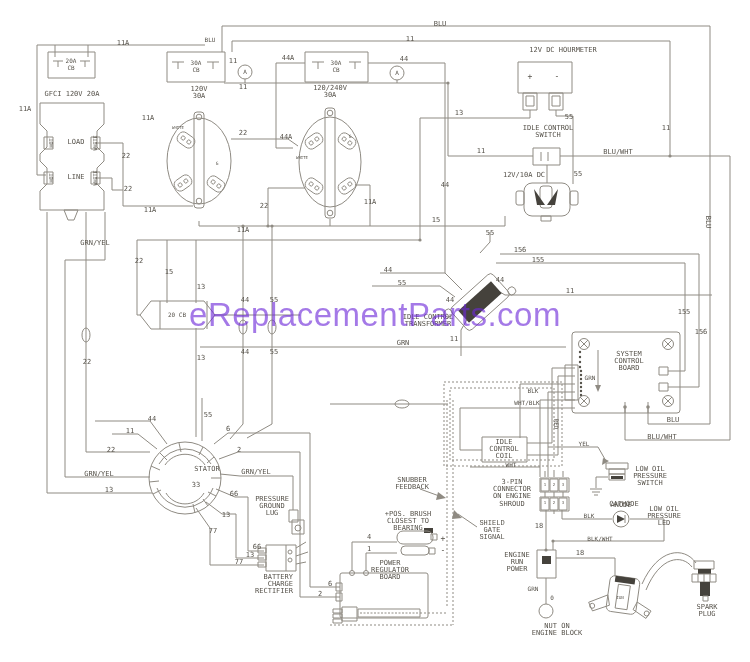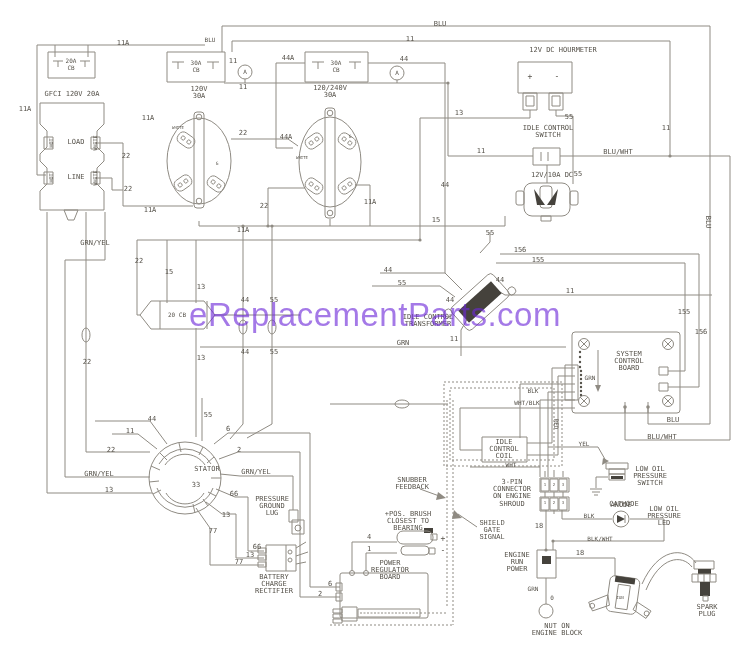--- a/index.html
+++ b/index.html
@@ -475,21 +475,21 @@
       <div class="lbl" style="left: 445px; top: 186px; transform: translate(-50%, -50%);">44</div>
       <div class="lbl" style="left: 436px; top: 221px; transform: translate(-50%, -50%);">15</div>
       <div class="lbl" style="left: 563px; top: 51px; transform: translate(-50%, -50%);">12V DC HOURMETER</div>
       <div class="lbl" style="left: 530px; top: 77px; font-size: 8px; line-height: 8.5px; transform: translate(-50%, -50%);">+</div>
       <div class="lbl" style="left: 557px; top: 77px; font-size: 8px; line-height: 8.5px; transform: translate(-50%, -50%);">-</div>
       <div class="lbl" style="left: 569px; top: 118px; transform: translate(-50%, -50%);">55</div>
       <div class="lbl" style="left: 548px; top: 132px; transform: translate(-50%, -50%);">IDLE CONTROL
 SWITCH</div>
       <div class="lbl" style="left: 618px; top: 153px; transform: translate(-50%, -50%);">BLU/WHT</div>
       <div class="lbl" style="left: 578px; top: 175px; transform: translate(-50%, -50%);">55</div>
-      <div class="lbl" style="left: 552px; top: 176px; transform: translate(-50%, -50%);">12V/10A DC</div>
+      <div class="lbl" style="left: 524px; top: 176px; transform: translate(-50%, -50%);">12V/10A DC</div>
       <div class="lbl" style="left: 666px; top: 129px; transform: translate(-50%, -50%);">11</div>
       <div class="lbl" style="left: 707px; top: 222px; transform: translate(-50%, -50%) rotate(90deg);">BLU</div>
       <div class="lbl" style="left: 95px; top: 244px; transform: translate(-50%, -50%);">GRN/YEL</div>
       <div class="lbl" style="left: 139px; top: 262px; transform: translate(-50%, -50%);">22</div>
       <div class="lbl" style="left: 169px; top: 273px; transform: translate(-50%, -50%);">15</div>
       <div class="lbl" style="left: 201px; top: 288px; transform: translate(-50%, -50%);">13</div>
       <div class="lbl" style="left: 177px; top: 315px; font-size: 6px; line-height: 6.5px; transform: translate(-50%, -50%);">20 CB</div>
       <div class="lbl" style="left: 245px; top: 301px; transform: translate(-50%, -50%);">44</div>
       <div class="lbl" style="left: 245px; top: 353px; transform: translate(-50%, -50%);">44</div>
       <div class="lbl" style="left: 274px; top: 301px; transform: translate(-50%, -50%);">55</div>
@@ -569,21 +569,21 @@
       <div class="lbl" style="left: 256px; top: 473px; transform: translate(-50%, -50%);">GRN/YEL</div>
       <div class="lbl" style="left: 234px; top: 495px; transform: translate(-50%, -50%);">66</div>
       <div class="lbl" style="left: 226px; top: 516px; transform: translate(-50%, -50%);">13</div>
       <div class="lbl" style="left: 213px; top: 532px; transform: translate(-50%, -50%);">77</div>
       <div class="lbl" style="left: 272px; top: 507px; transform: translate(-50%, -50%);">PRESSURE
 GROUND
 LUG</div>
       <div class="lbl" style="left: 257px; top: 548px; transform: translate(-50%, -50%);">66</div>
       <div class="lbl" style="left: 250px; top: 556px; transform: translate(-50%, -50%);">13</div>
       <div class="lbl" style="left: 239px; top: 563px; transform: translate(-50%, -50%);">77</div>
-      <div class="lbl" style="left: 274px; top: 585px; transform: translate(-50%, -50%);">BATTERY
+      <div class="lbl" style="left: 274px; top: 585px; transform: translate(-50%, -50%); text-align: right;">BATTERY
 CHARGE
 RECTIFIER</div>
       <div class="lbl" style="left: 369px; top: 538px; transform: translate(-50%, -50%);">4</div>
       <div class="lbl" style="left: 369px; top: 550px; transform: translate(-50%, -50%);">1</div>
       <div class="lbl" style="left: 443px; top: 539px; font-size: 8px; line-height: 8.5px; transform: translate(-50%, -50%);">+</div>
       <div class="lbl" style="left: 443px; top: 551px; font-size: 8px; line-height: 8.5px; transform: translate(-50%, -50%);">-</div>
       <div class="lbl" style="left: 408px; top: 522px; transform: translate(-50%, -50%);">+POS. BRUSH
 CLOSEST TO
 BEARING</div>
       <div class="lbl" style="left: 412px; top: 484px; transform: translate(-50%, -50%);">SNUBBER

